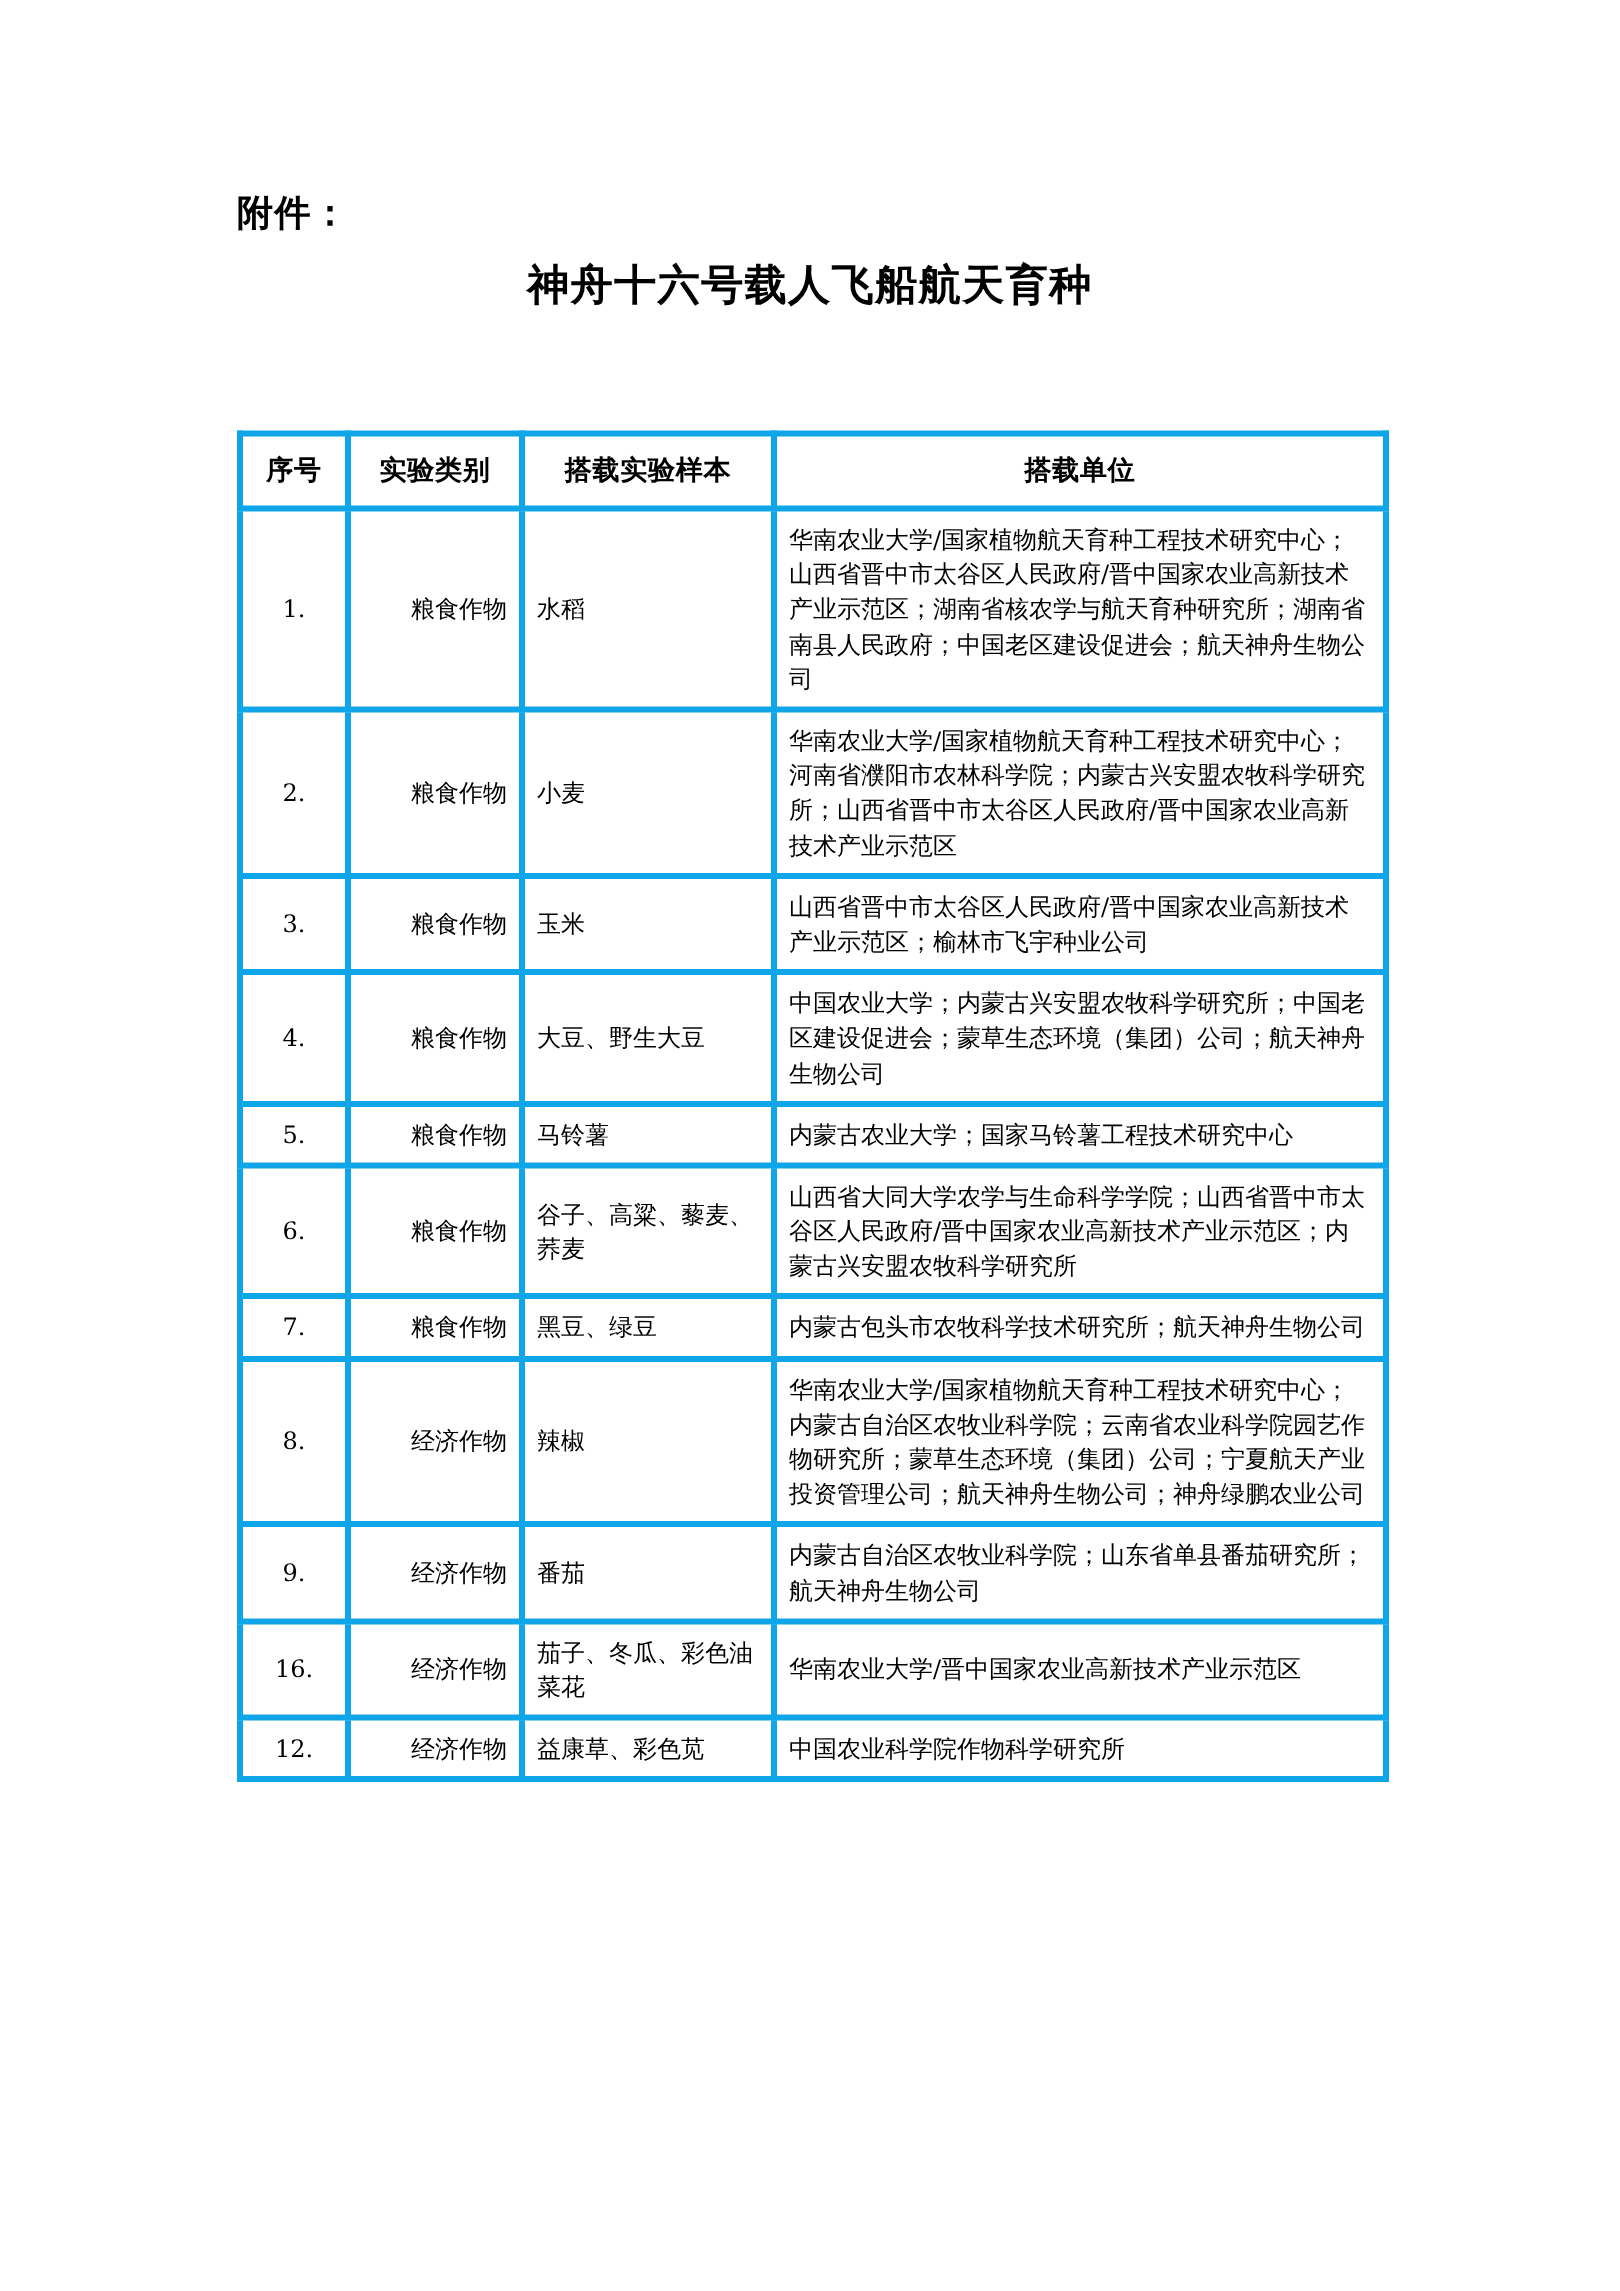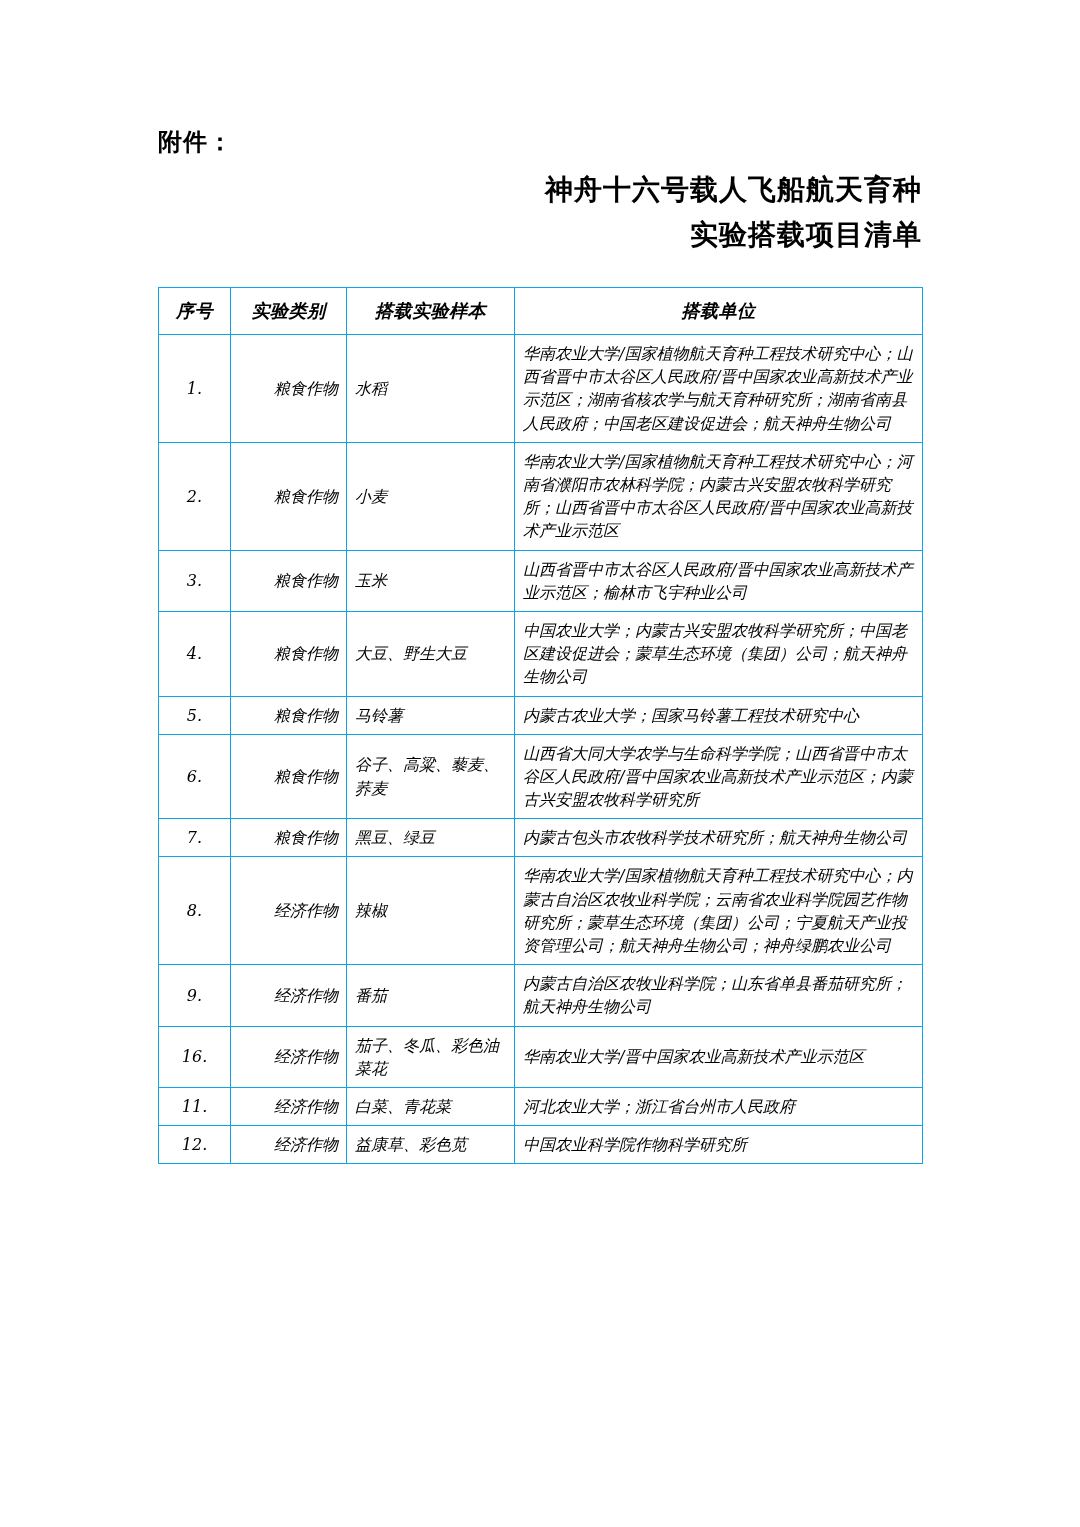--- a/index.html
+++ b/index.html
@@ -28,45 +28,44 @@
     top: 126px;
     font-size: 24px;
     letter-spacing: 1px;
     font-weight: bold;
   }
   .doc-title {
     position: absolute;
     left: 158px;
     top: 168px;
     width: 764px;
-    text-align: right;
+    text-align: center;
     font-size: 28px;
     font-weight: bold;
     line-height: 1.6;
     letter-spacing: 1px;
   }
   .doc-title .line {
     display: block;
   }
   table.listing {
     position: absolute;
     left: 158px;
     top: 287px;
     width: 764px;
     border-collapse: collapse;
     table-layout: fixed;
   }
   table.listing th,
   table.listing td {
-    border: 1px solid #0ea5e9;
+    border: 4px solid #0ea5e9;
     vertical-align: middle;
     padding: 7px 8px;
     font-size: 16px;
     line-height: 1.45;
-    font-style: italic;
   }
   table.listing thead th {
     text-align: center;
     font-weight: bold;
     font-size: 18px;
     padding: 10px 6px;
     letter-spacing: 0.5px;
   }
   col.c-idx { width: 72px; }
   col.c-cat { width: 116px; }
@@ -97,21 +96,20 @@
 </style>
 </head>
 <body>
 
 <div class="page">
 
   <div class="attachment-label">附件：</div>
 
   <div class="doc-title">
     <span class="line">神舟十六号载人飞船航天育种</span>
-    <span class="line">实验搭载项目清单</span>
   </div>
 
   <table class="listing">
     <colgroup>
       <col class="c-idx">
       <col class="c-cat">
       <col class="c-sample">
       <col class="c-unit">
     </colgroup>
     <thead>
@@ -177,26 +175,20 @@
         <td class="sample">番茄</td>
         <td class="unit">内蒙古自治区农牧业科学院；山东省单县番茄研究所；航天神舟生物公司</td>
       </tr>
       <tr>
         <td class="idx">16.</td>
         <td class="cat">经济作物</td>
         <td class="sample">茄子、冬瓜、彩色油菜花</td>
         <td class="unit">华南农业大学/晋中国家农业高新技术产业示范区</td>
       </tr>
       <tr>
-        <td class="idx">11.</td>
-        <td class="cat">经济作物</td>
-        <td class="sample">白菜、青花菜</td>
-        <td class="unit">河北农业大学；浙江省台州市人民政府</td>
-      </tr>
-      <tr>
         <td class="idx">12.</td>
         <td class="cat">经济作物</td>
         <td class="sample">益康草、彩色苋</td>
         <td class="unit">中国农业科学院作物科学研究所</td>
       </tr>
     </tbody>
   </table>
 
 </div>
 

